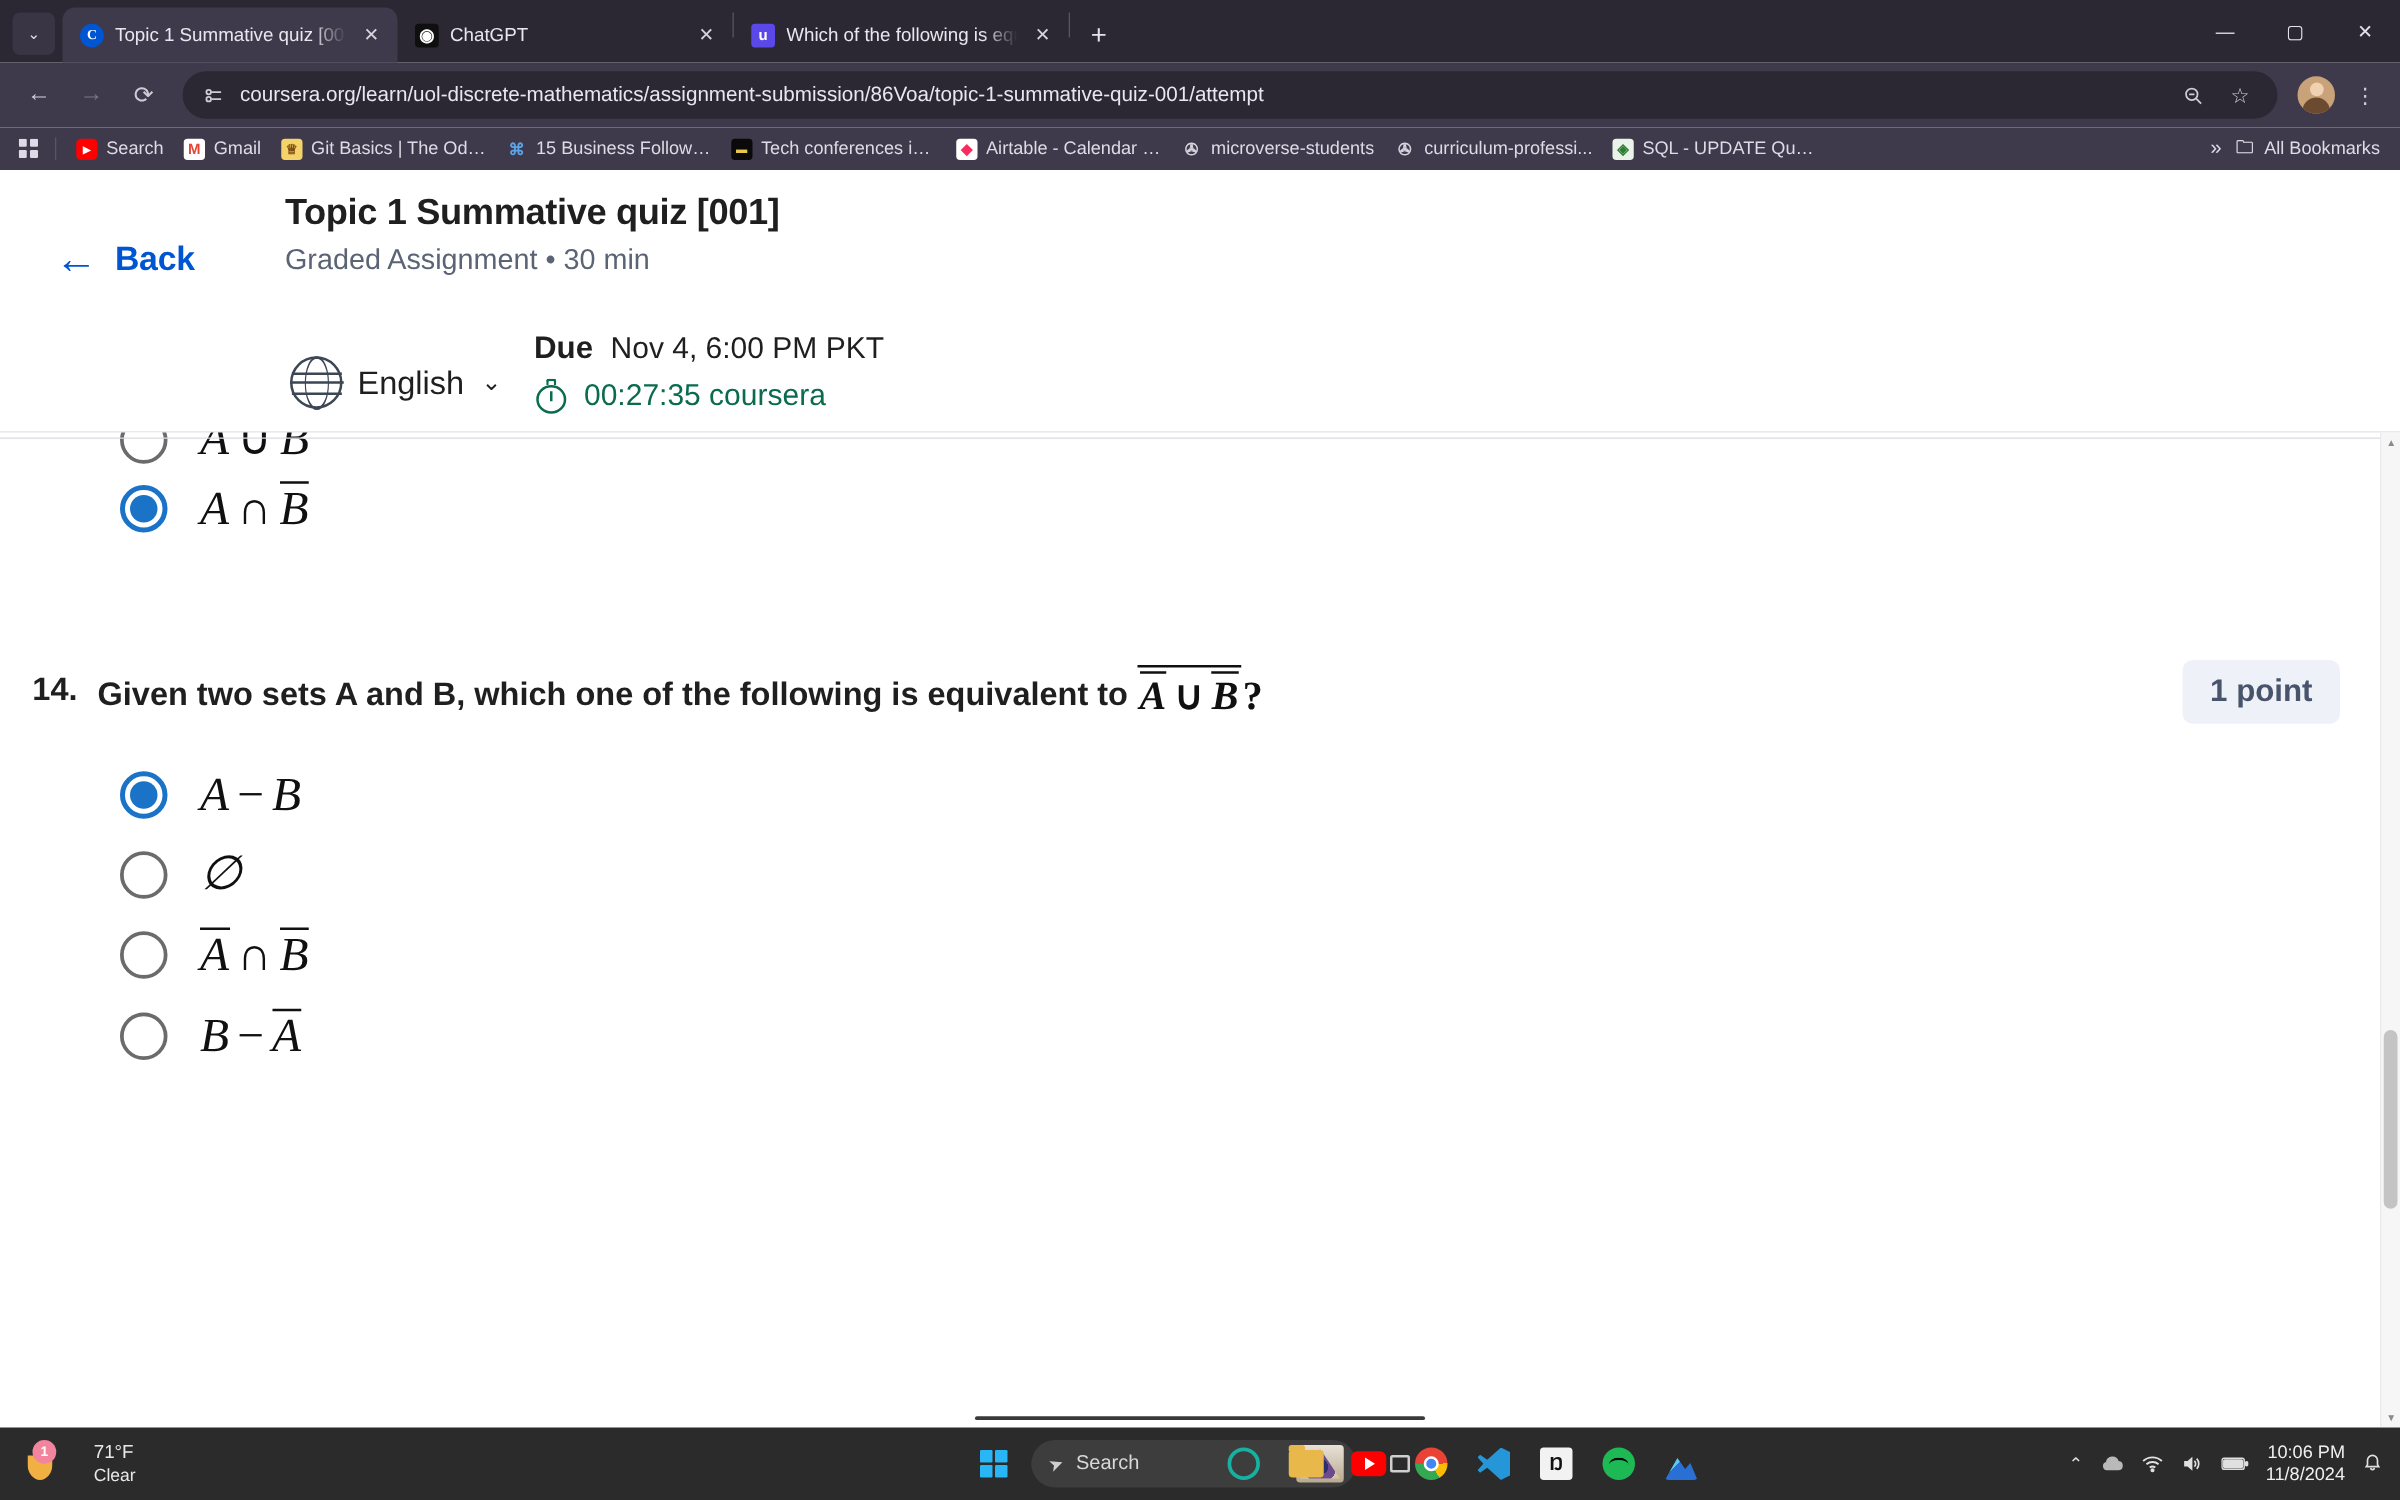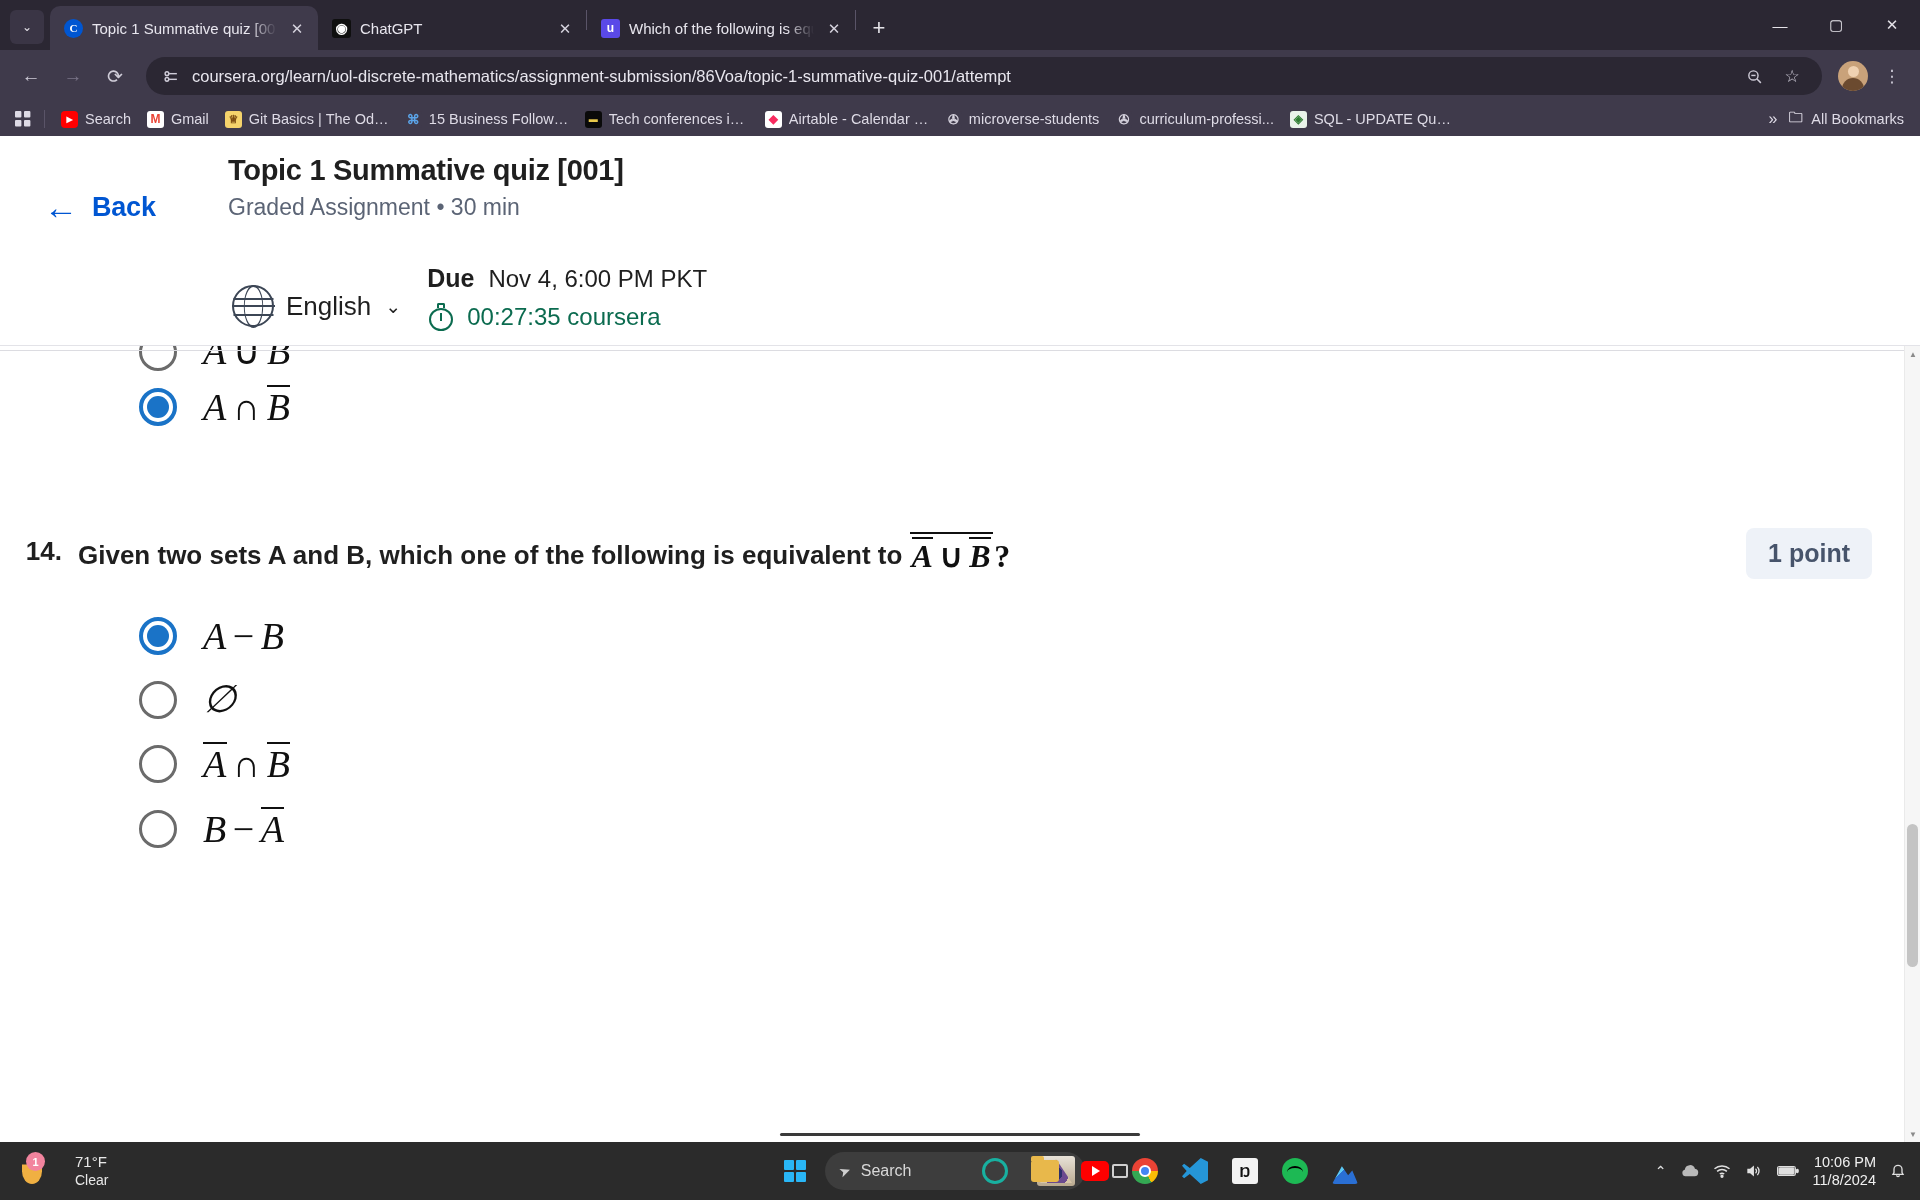--- a/index.html
+++ b/index.html
@@ -298,21 +298,20 @@
     position: absolute;
     top: -26px;
     left: 0; right: 0;
     padding-bottom: 60px;
   }
   .option-row {
     display: flex; align-items: center;
     gap: 26px;
     padding: 10px 0;
     min-height: 58px;
-    margin-left: 43px;
   }
   .radio {
     width: 38px; height: 38px; flex: 0 0 38px;
     border-radius: 50%;
     border: 3px solid #6b6b6b;
     background: #ffffff;
     position: relative;
   }
   .radio.checked {
     border-color: #1a73c7;

